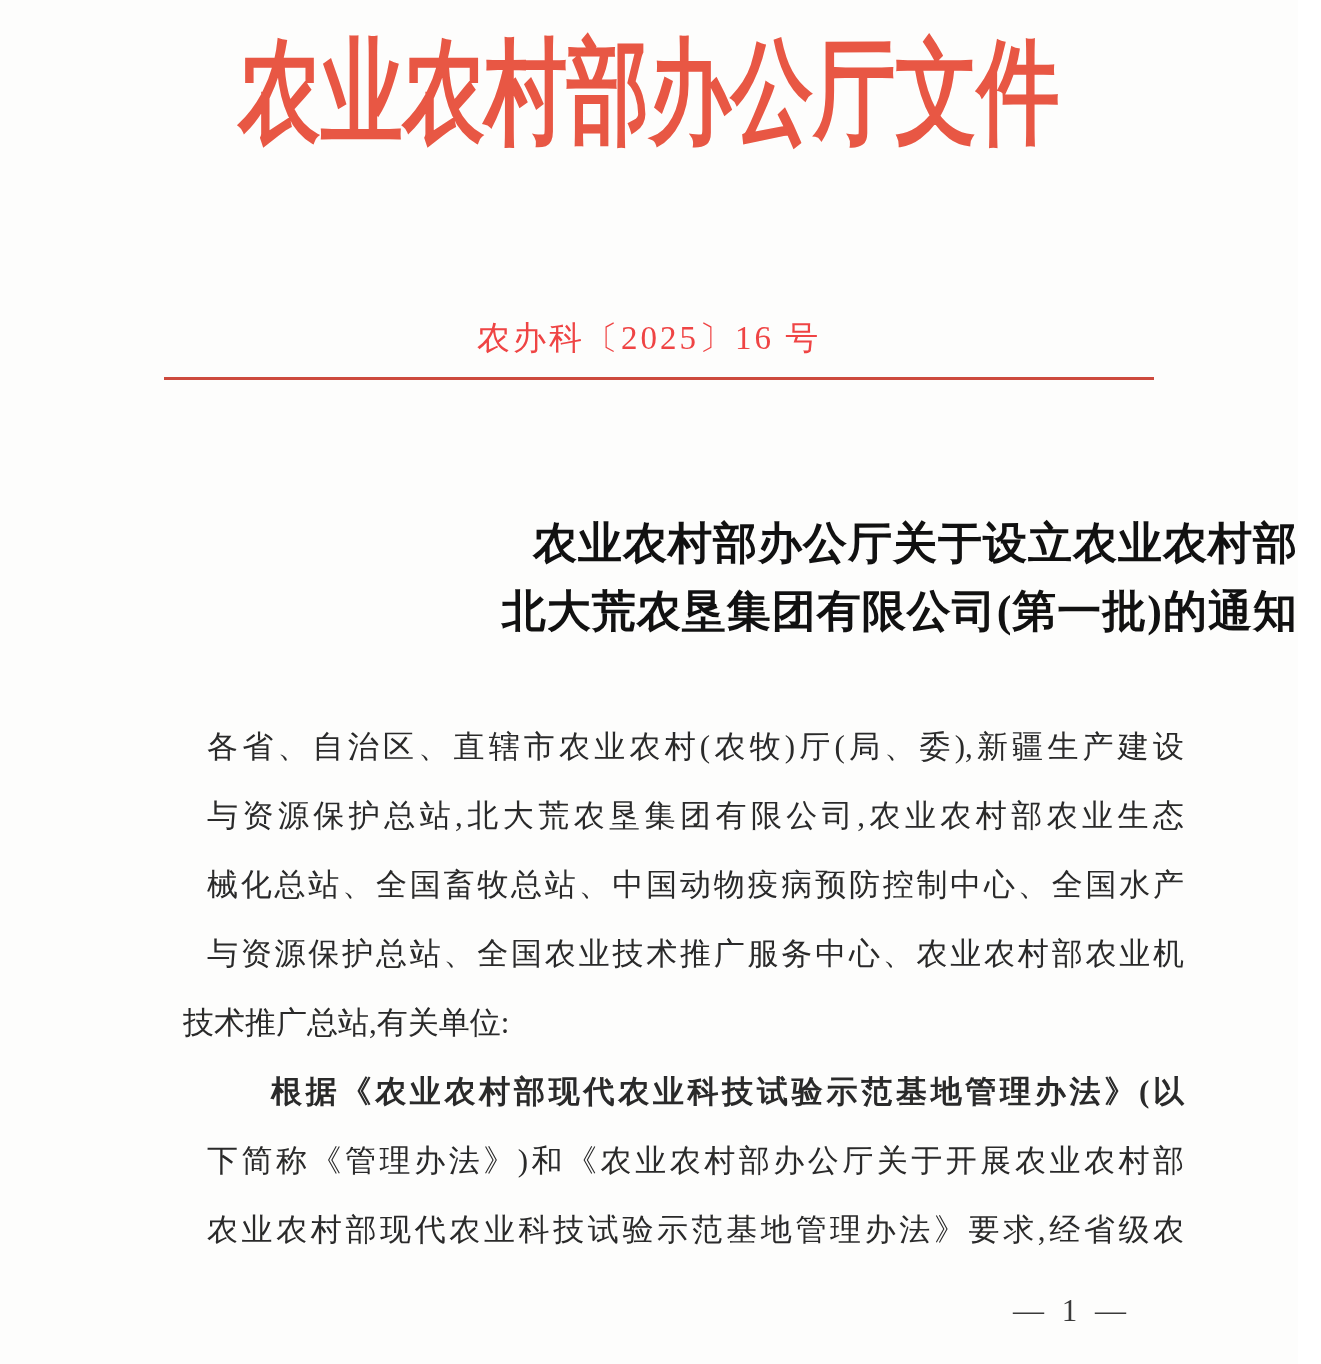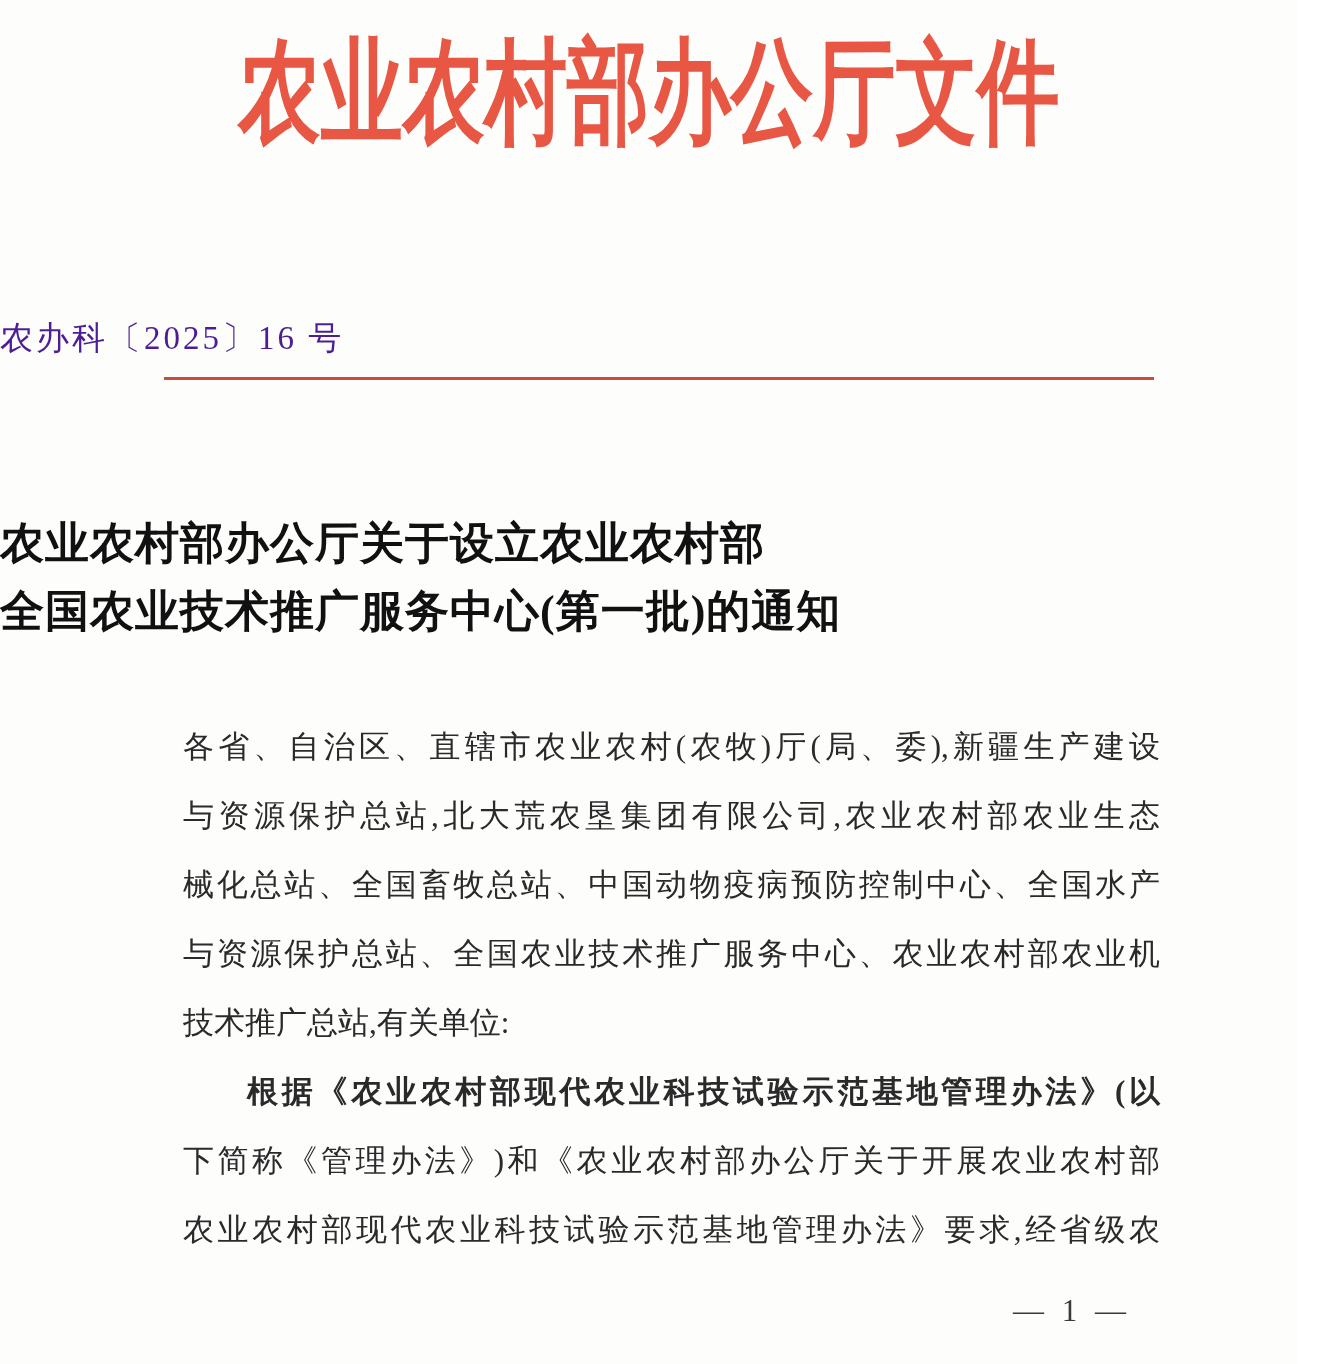--- a/index.html
+++ b/index.html
@@ -30,42 +30,42 @@
     color: var(--header-red, #e85744);
     transform: scaleX(0.72);
     transform-origin: 50% 50%;
   }
   
   .doc-number {
     position: absolute;
     top: 316px;
     left: 0;
     width: 100%;
-    text-align: left;
+    text-align: center;
     font-size: 33px;
     letter-spacing: 3px;
-    color: #4c1d95;
+    color: #ef4444;
     font-family: Liberation Serif, serif;
   }
   
   .red-rule {
     position: absolute;
     top: 377px;
     left: 164px;
     width: 990px;
     height: 3px;
     background: var(--rule-red, #cd4a3d);
   }
   
   .doc-title {
     position: absolute;
     top: 510px;
     left: 0;
     width: 100%;
-    text-align: left;
+    text-align: right;
     font-size: 44px;
     font-weight: bold;
     line-height: 68px;
     letter-spacing: 1px;
     color: #111;
   }
   
   .doc-body {
     position: absolute;
     top: 712px;
@@ -74,20 +74,21 @@
     font-size: 31px;
     line-height: 69px;
     color: #2a2a2a;
   }
   .body-line {
     width: 100%;
   }
   .body-line.just {
     text-align: justify;
     text-align-last: justify;
+    margin-left: 24px;
   }
   .body-line.left-last {
     text-align: center;
     text-align-last: left;
   }
   .body-line.indent2 {
     text-indent: 64px;
     font-weight: bold;
   }
   
@@ -107,21 +108,21 @@
 <div class="page">
 
   <div class="agency-header">农业农村部办公厅文件</div>
 
   <div class="doc-number">农办科〔2025〕16 号</div>
 
   <div class="red-rule"></div>
 
   <div class="doc-title">
     <div class="title-line">农业农村部办公厅关于设立农业农村部</div>
-    <div class="title-line">全国农业技术推广服务中心(第一批)的通知</div>
+    <div class="title-line">北大荒农垦集团有限公司(第一批)的通知</div>
   </div>
 
   <div class="doc-body">
     <div class="body-line just">各省、自治区、直辖市农业农村(农牧)厅(局、委),新疆生产建设</div>
     <div class="body-line just">与资源保护总站,北大荒农垦集团有限公司,农业农村部农业生态</div>
     <div class="body-line just">械化总站、全国畜牧总站、中国动物疫病预防控制中心、全国水产</div>
     <div class="body-line just">与资源保护总站、全国农业技术推广服务中心、农业农村部农业机</div>
     <div class="body-line left-last">技术推广总站,有关单位:</div>
     <div class="body-line just indent2">根据《农业农村部现代农业科技试验示范基地管理办法》(以</div>
     <div class="body-line just">下简称《管理办法》)和《农业农村部办公厅关于开展农业农村部</div>

